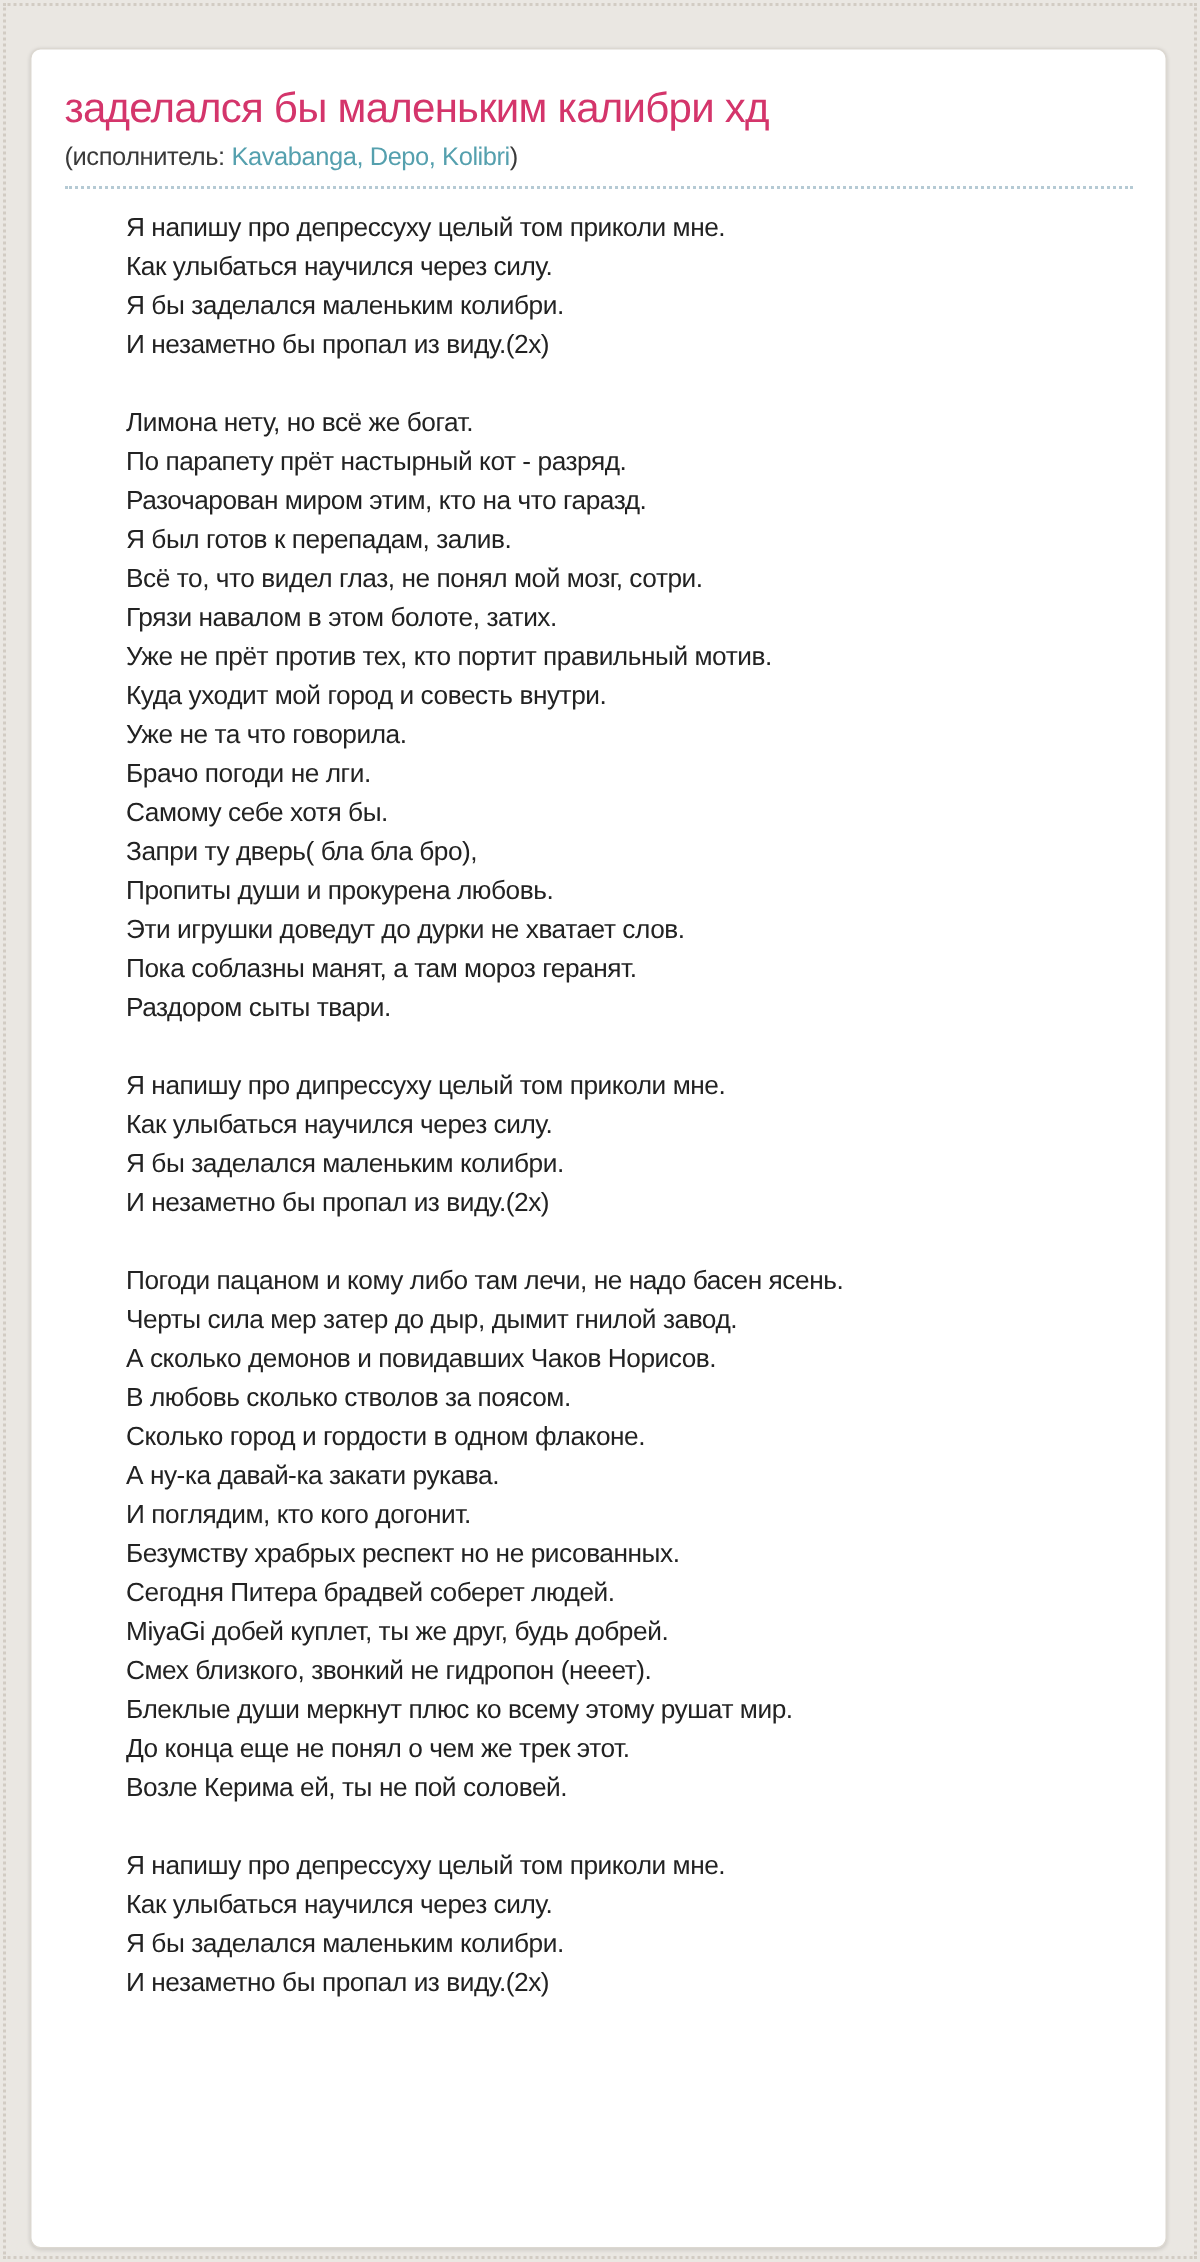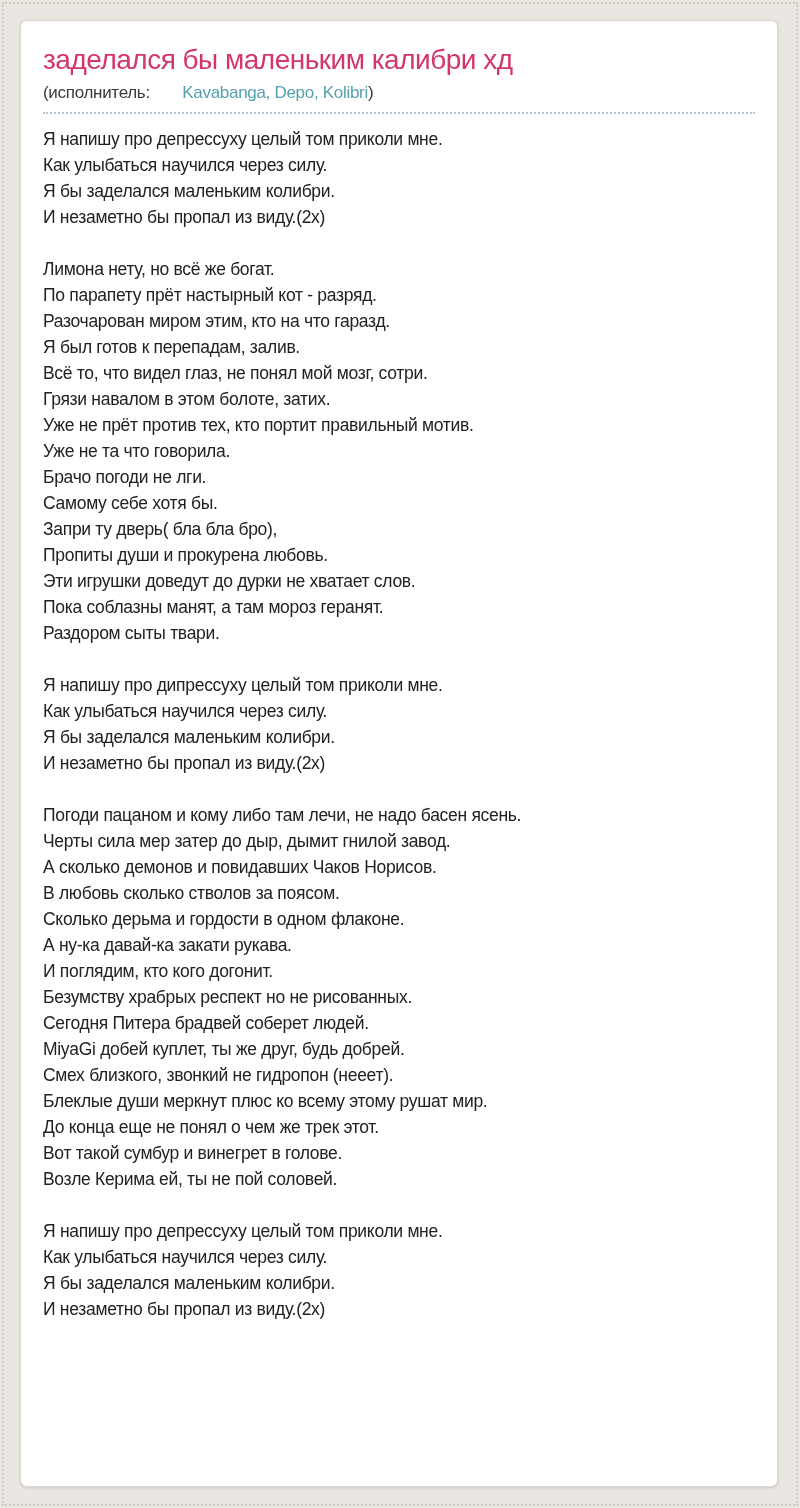--- a/index.html
+++ b/index.html
@@ -21,21 +21,21 @@
     background-size:4px 4px;
     background-position:0 0,2px 2px;
     font-family:"Liberation Sans", sans-serif;
   }
   .page-frame{
     position:absolute;inset:2px;
     border:2px dotted var(--frame-color);
     pointer-events:none;
   }
   .lyrics-card{
-    position:absolute;left:20px;top:20px;width:758px;height:1467px;
+    position:absolute;left:20px;top:32px;width:758px;height:1467px;
     box-sizing:border-box;
     background:var(--card-bg);
     border:1px solid #dcd8d1;
     border-radius:7px;
     box-shadow:0 1px 3px rgba(0,0,0,.14);
     padding:24px 22px 0 22px;
   }
   .song-title{
     margin:0 0 9px 0;
     font-size:28px;
@@ -48,32 +48,31 @@
     font-size:17px;
     letter-spacing:-0.3px;
     color:#3a3a3a;
     padding-bottom:9px;
     border-bottom:2px dotted var(--separator-color);
   }
   .artist-line a{
     color:var(--link-color);
     text-decoration:none;
     cursor:pointer;
-    margin-left:28px;
   }
   .lyrics-text{
     margin-top:12px;
     font-size:17.5px;
     line-height:26px;
     letter-spacing:-0.3px;
     color:var(--text-color);
   }
   .stanza{margin:0 0 26px 0;}
   .stanza:last-child{margin-bottom:0;}
-  .line{white-space:nowrap;}
+  .line{white-space:nowrap;margin-left:41px;}
 </style>
 </head>
 <body>
 
 <div class="page-frame"></div>
 
 <div class="lyrics-card">
   <h1 class="song-title">заделался бы маленьким калибри хд</h1>
 
   <div class="artist-line">
@@ -89,50 +88,50 @@
         <div class="line">И незаметно бы пропал из виду.(2х)</div>
       </div>
       <div class="stanza">
         <div class="line">Лимона нету, но всё же богат.</div>
         <div class="line">По парапету прёт настырный кот - разряд.</div>
         <div class="line">Разочарован миром этим, кто на что гаразд.</div>
         <div class="line">Я был готов к перепадам, залив.</div>
         <div class="line">Всё то, что видел глаз, не понял мой мозг, сотри.</div>
         <div class="line">Грязи навалом в этом болоте, затих.</div>
         <div class="line">Уже не прёт против тех, кто портит правильный мотив.</div>
+        <div class="line">Куда уходит мой город и совесть внутри.</div>
         <div class="line">Уже не та что говорила.</div>
         <div class="line">Брачо погоди не лги.</div>
         <div class="line">Самому себе хотя бы.</div>
         <div class="line">Запри ту дверь( бла бла бро),</div>
         <div class="line">Пропиты души и прокурена любовь.</div>
         <div class="line">Эти игрушки доведут до дурки не хватает слов.</div>
         <div class="line">Пока соблазны манят, а там мороз геранят.</div>
         <div class="line">Раздором сыты твари.</div>
       </div>
       <div class="stanza">
         <div class="line">Я напишу про дипрессуху целый том приколи мне.</div>
         <div class="line">Как улыбаться научился через силу.</div>
         <div class="line">Я бы заделался маленьким колибри.</div>
         <div class="line">И незаметно бы пропал из виду.(2х)</div>
       </div>
       <div class="stanza">
         <div class="line">Погоди пацаном и кому либо там лечи, не надо басен ясень.</div>
         <div class="line">Черты сила мер затер до дыр, дымит гнилой завод.</div>
         <div class="line">А сколько демонов и повидавших Чаков Норисов.</div>
         <div class="line">В любовь сколько стволов за поясом.</div>
-        <div class="line">Сколько дерьма и гордости в одном флаконе.</div>
+        <div class="line">Сколько город и гордости в одном флаконе.</div>
         <div class="line">А ну-ка давай-ка закати рукава.</div>
         <div class="line">И поглядим, кто кого догонит.</div>
         <div class="line">Безумству храбрых респект но не рисованных.</div>
         <div class="line">Сегодня Питера брадвей соберет людей.</div>
         <div class="line">MiyaGi добей куплет, ты же друг, будь добрей.</div>
         <div class="line">Смех близкого, звонкий не гидропон (нееет).</div>
         <div class="line">Блеклые души меркнут плюс ко всему этому рушат мир.</div>
         <div class="line">До конца еще не понял о чем же трек этот.</div>
-        <div class="line">Вот такой сумбур и винегрет в голове.</div>
         <div class="line">Возле Керима ей, ты не пой соловей.</div>
       </div>
       <div class="stanza">
         <div class="line">Я напишу про депрессуху целый том приколи мне.</div>
         <div class="line">Как улыбаться научился через силу.</div>
         <div class="line">Я бы заделался маленьким колибри.</div>
         <div class="line">И незаметно бы пропал из виду.(2х)</div>
       </div>
     </div>
 </div>

